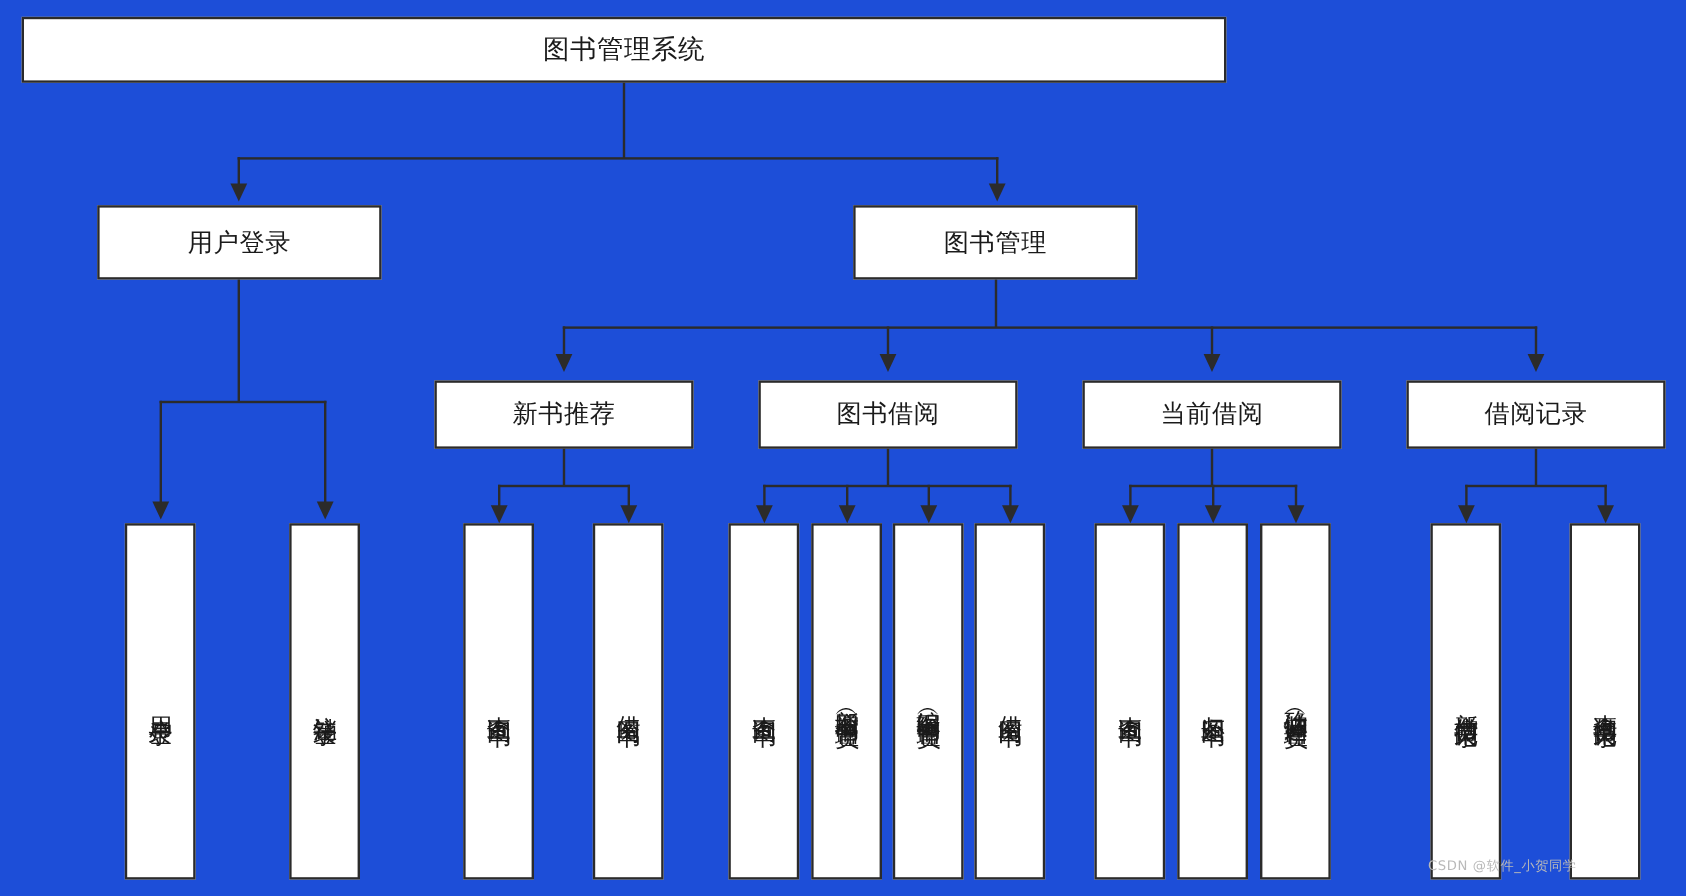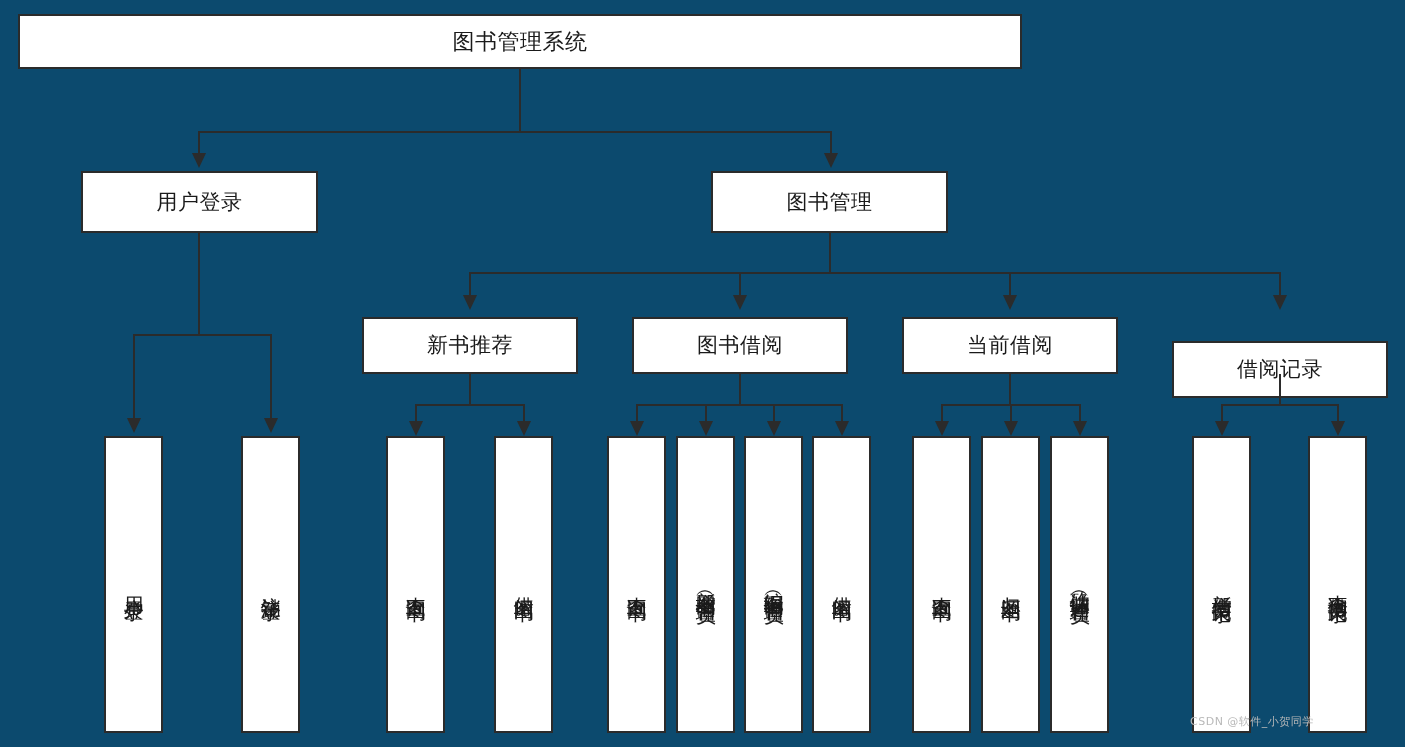--- a/index.html
+++ b/index.html
@@ -8,21 +8,21 @@
     padding: 0;
     background: #ffffff;
   }
   body {
     font-family: "DejaVu Sans", "Liberation Sans", sans-serif;
   }
   #canvas {
     position: relative;
     width: 1405px;
     height: 747px;
-    background: #0c4a6e;
+    background: #1d4ed8;
     overflow: hidden;
   }
   .node {
     position: absolute;
     box-sizing: border-box;
     background: #ffffff;
     border: 2px solid #2b2b2b;
     display: flex;
     align-items: center;
     justify-content: center;
@@ -126,21 +126,21 @@
 
   <div class="node h" style="left:632px; top:317px; width:216px; height:57px;">
     <span class="label">图书借阅</span>
   </div>
   <div class="node h" style="left:362px; top:317px; width:216px; height:57px;">
     <span class="label">新书推荐</span>
   </div>
   <div class="node h" style="left:902px; top:317px; width:216px; height:57px;">
     <span class="label">当前借阅</span>
   </div>
-  <div class="node h" style="left:1172px; top:317px; width:216px; height:57px;margin-top:24px;">
+  <div class="node h" style="left:1172px; top:317px; width:216px; height:57px;">
     <span class="label">借阅记录</span>
   </div>
 
   <div class="ln vz" style="left:469px; top:374px; height:31px;"></div>
   <div class="ln hz" style="left:415px; top:404px; width:110px;"></div>
   <div class="ln vz" style="left:415px; top:404px; height:18px;"></div>
   <div class="arrow" style="left:409px; top:421px;"></div>
   <div class="ln vz" style="left:523px; top:404px; height:18px;"></div>
   <div class="arrow" style="left:517px; top:421px;"></div>
 

